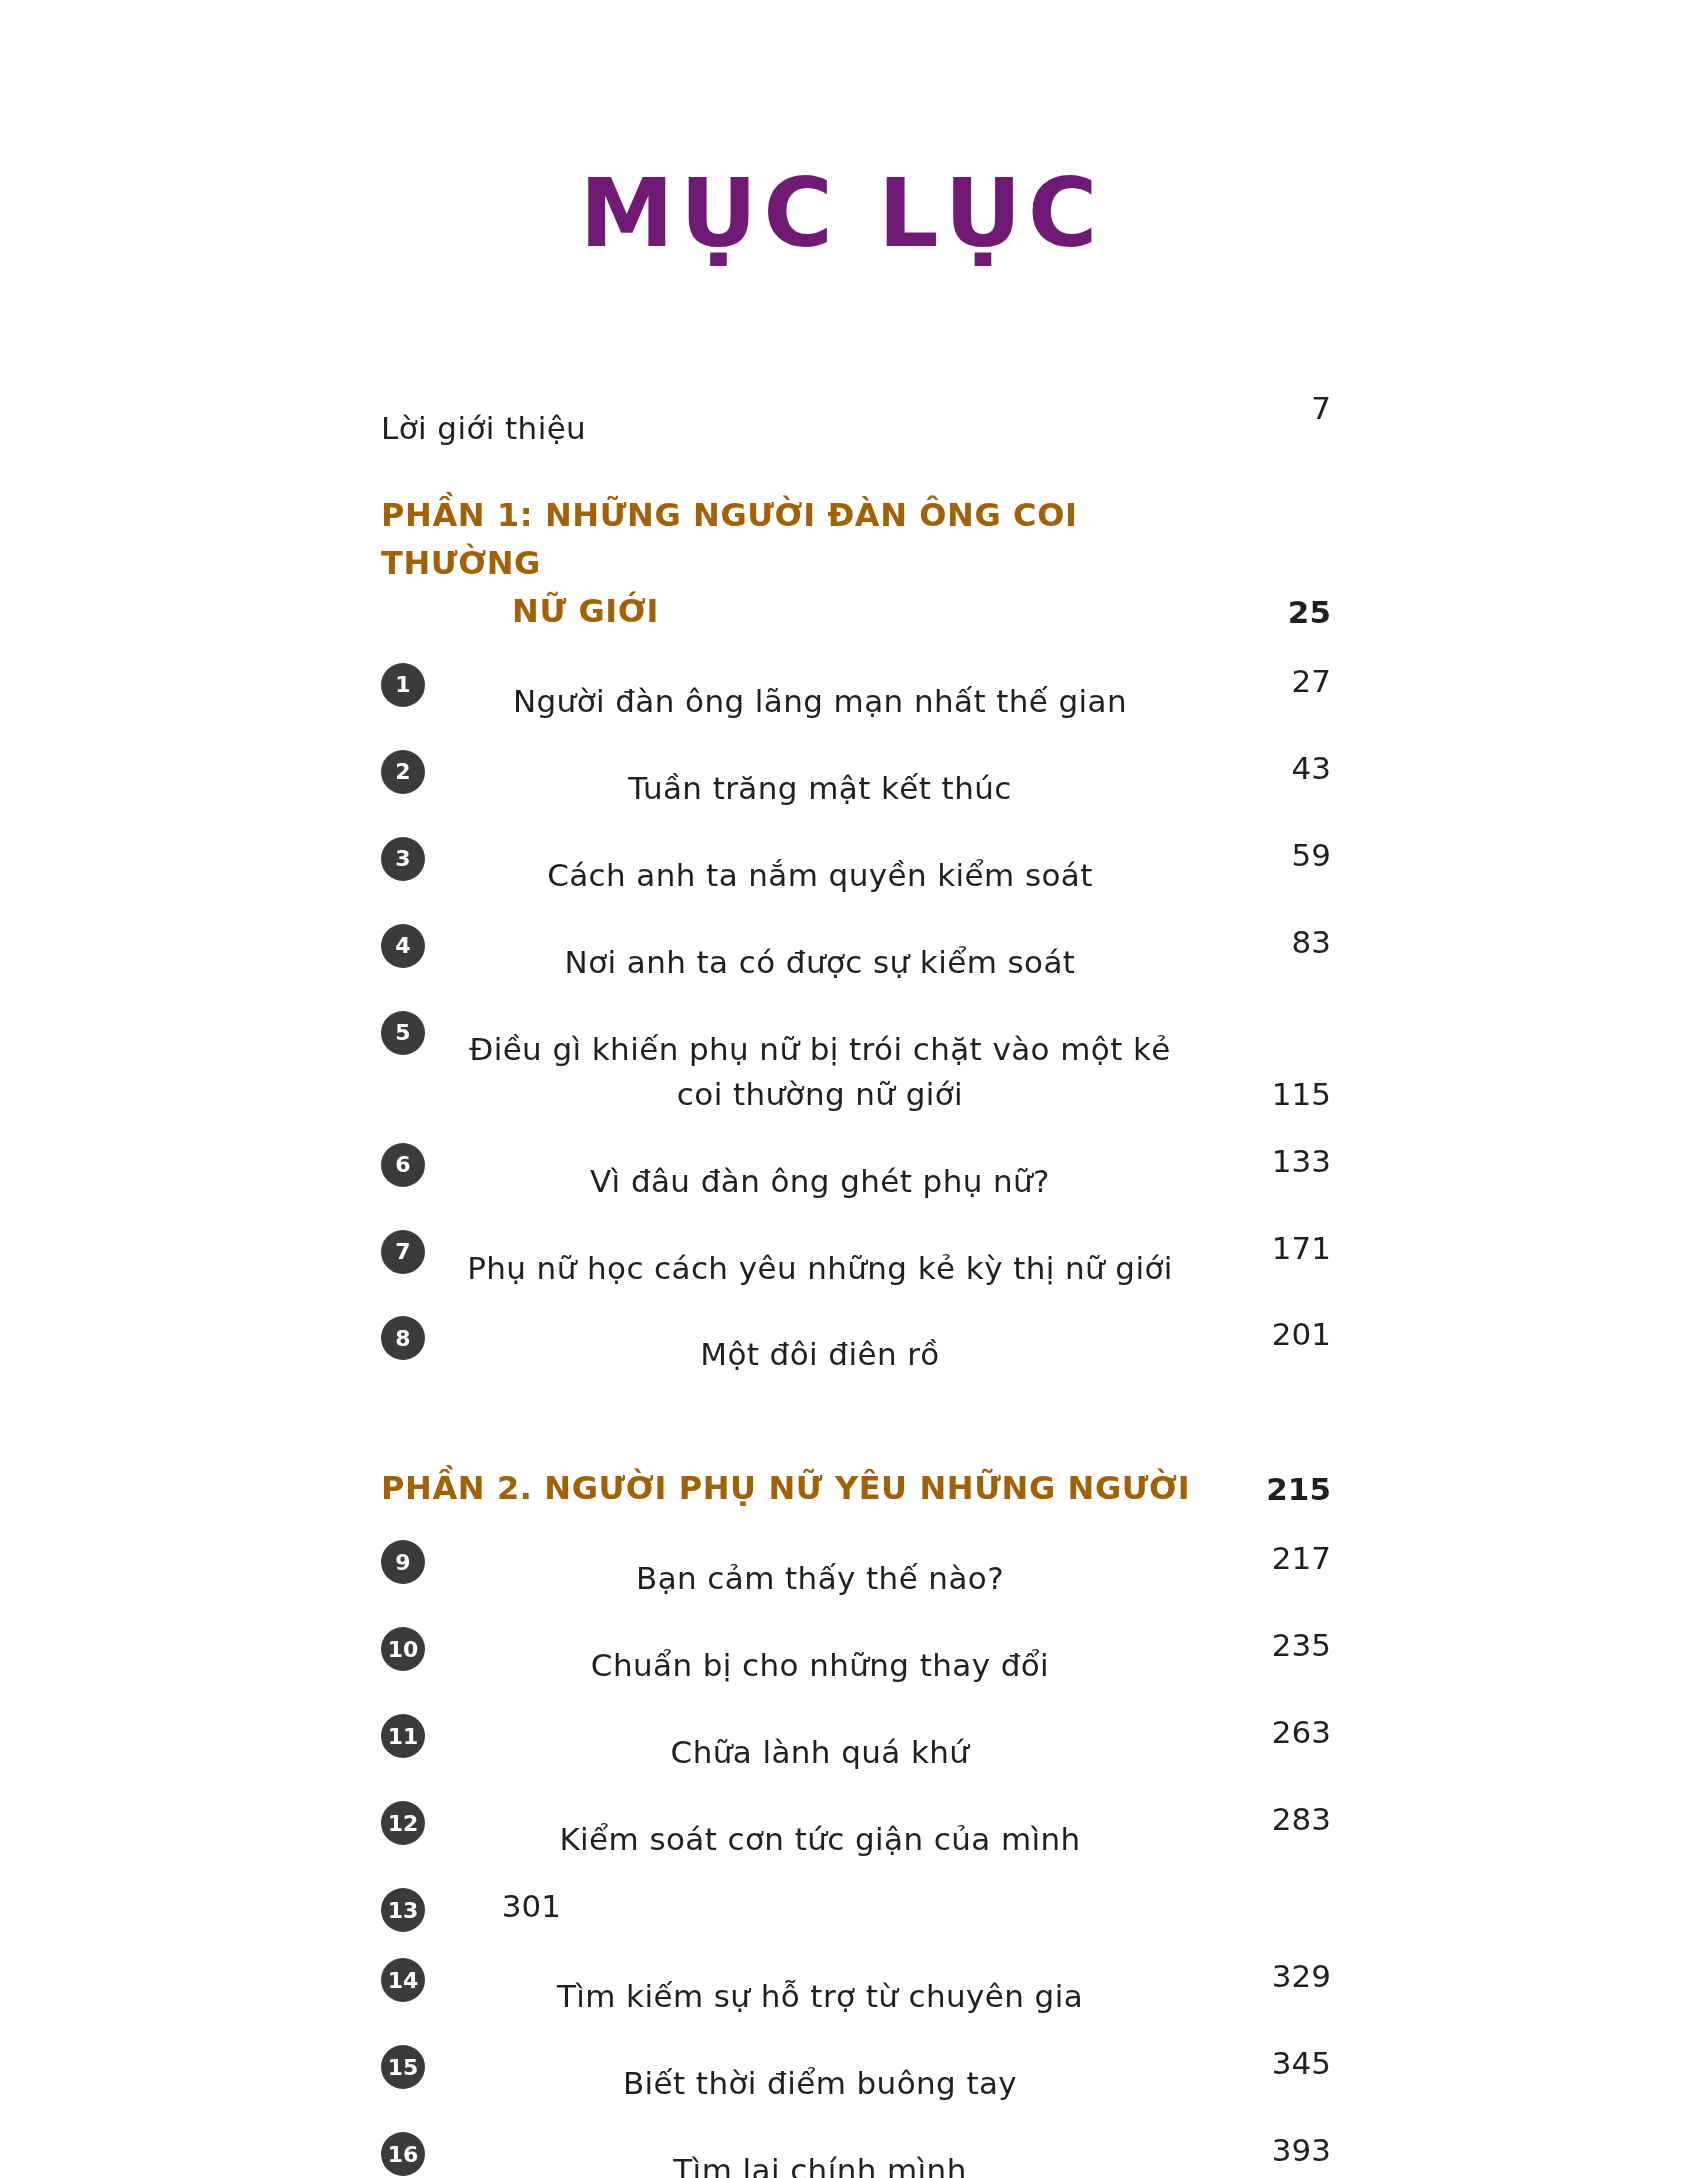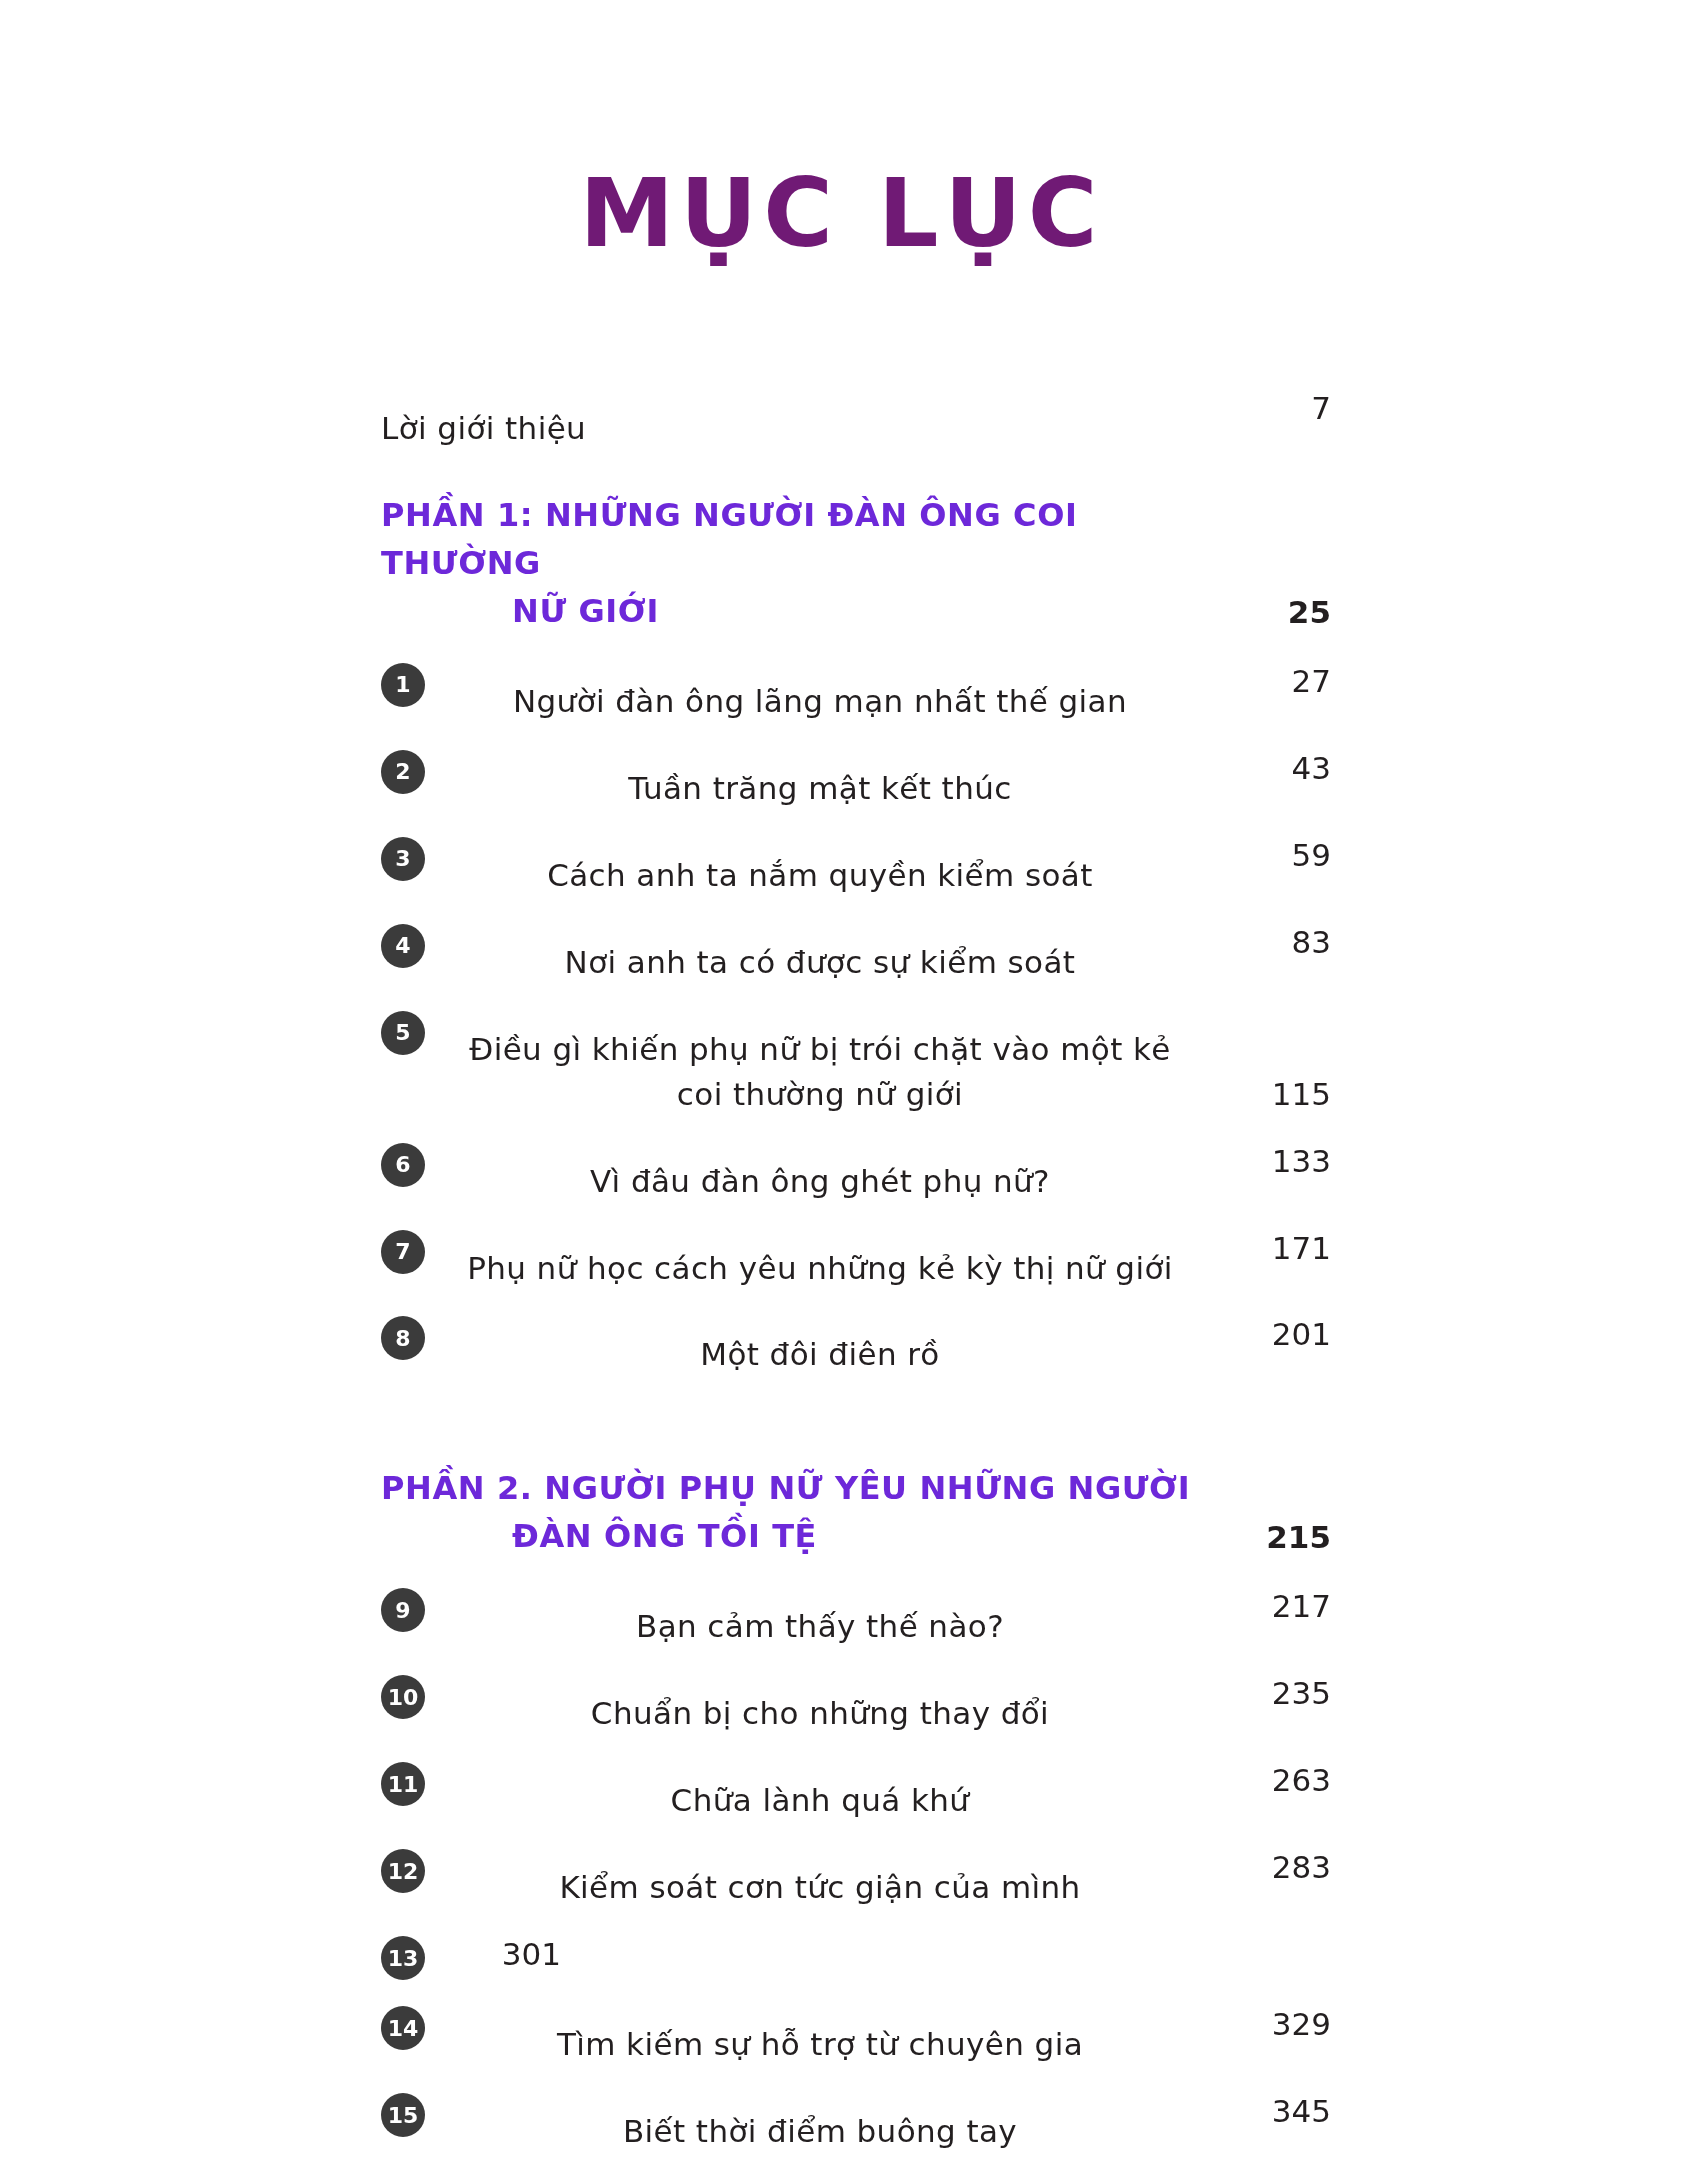--- a/index.html
+++ b/index.html
@@ -98,21 +98,21 @@
   .part {
     margin-top: 10px;
     margin-bottom: 24px;
   }
   .part-text {
     flex: 1 1 auto;
     font-size: 32px;
     font-weight: bold;
     line-height: 1.5;
     letter-spacing: 0.6px;
-    color: #6d28d9;
+    color: #a16207;
   }
   .part-text .l2 {
     display: block;
     padding-left: 131px;
   }
   .part .page-col {
     font-weight: bold;
     align-self: flex-end;
   }
   .chapter {
@@ -231,21 +231,20 @@
         <span>Một đôi điên rồ</span>
       </div>
       <div class="page-col">201</div>
     </div>
 
     <div class="gap"></div>
 
     <div class="row part">
       <div class="part-text">
         <span>PHẦN 2. NGƯỜI PHỤ NỮ YÊU NHỮNG NGƯỜI</span>
-        <span class="l2">ĐÀN ÔNG TỒI TỆ</span>
       </div>
       <div class="page-col">215</div>
     </div>
 
     <div class="row chapter">
       <div class="num-col">
         <div class="bullet">9</div>
       </div>
       <div class="label-col">
         <span>Bạn cảm thấy thế nào?</span>

